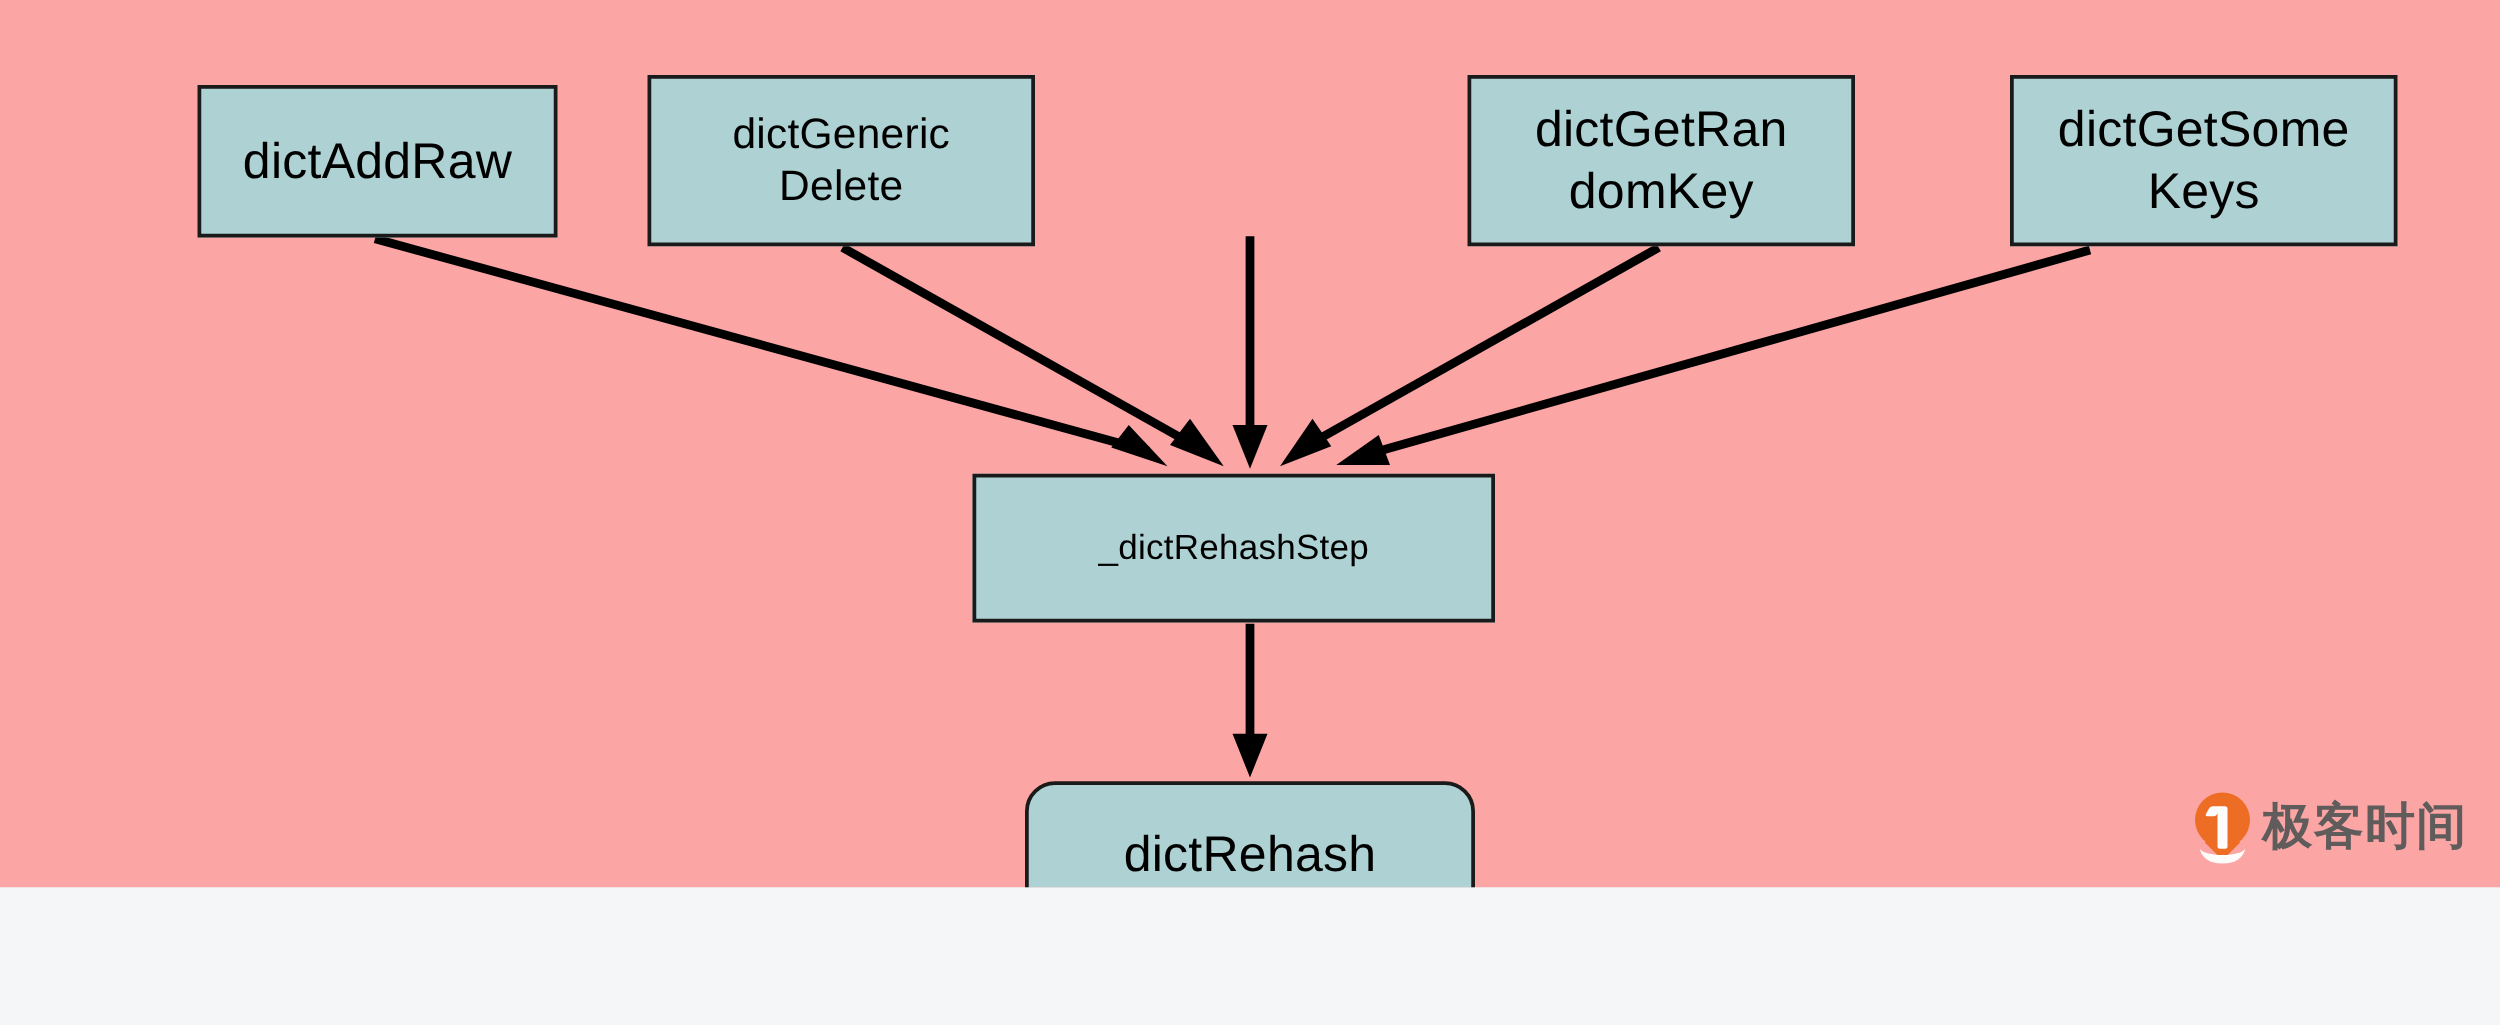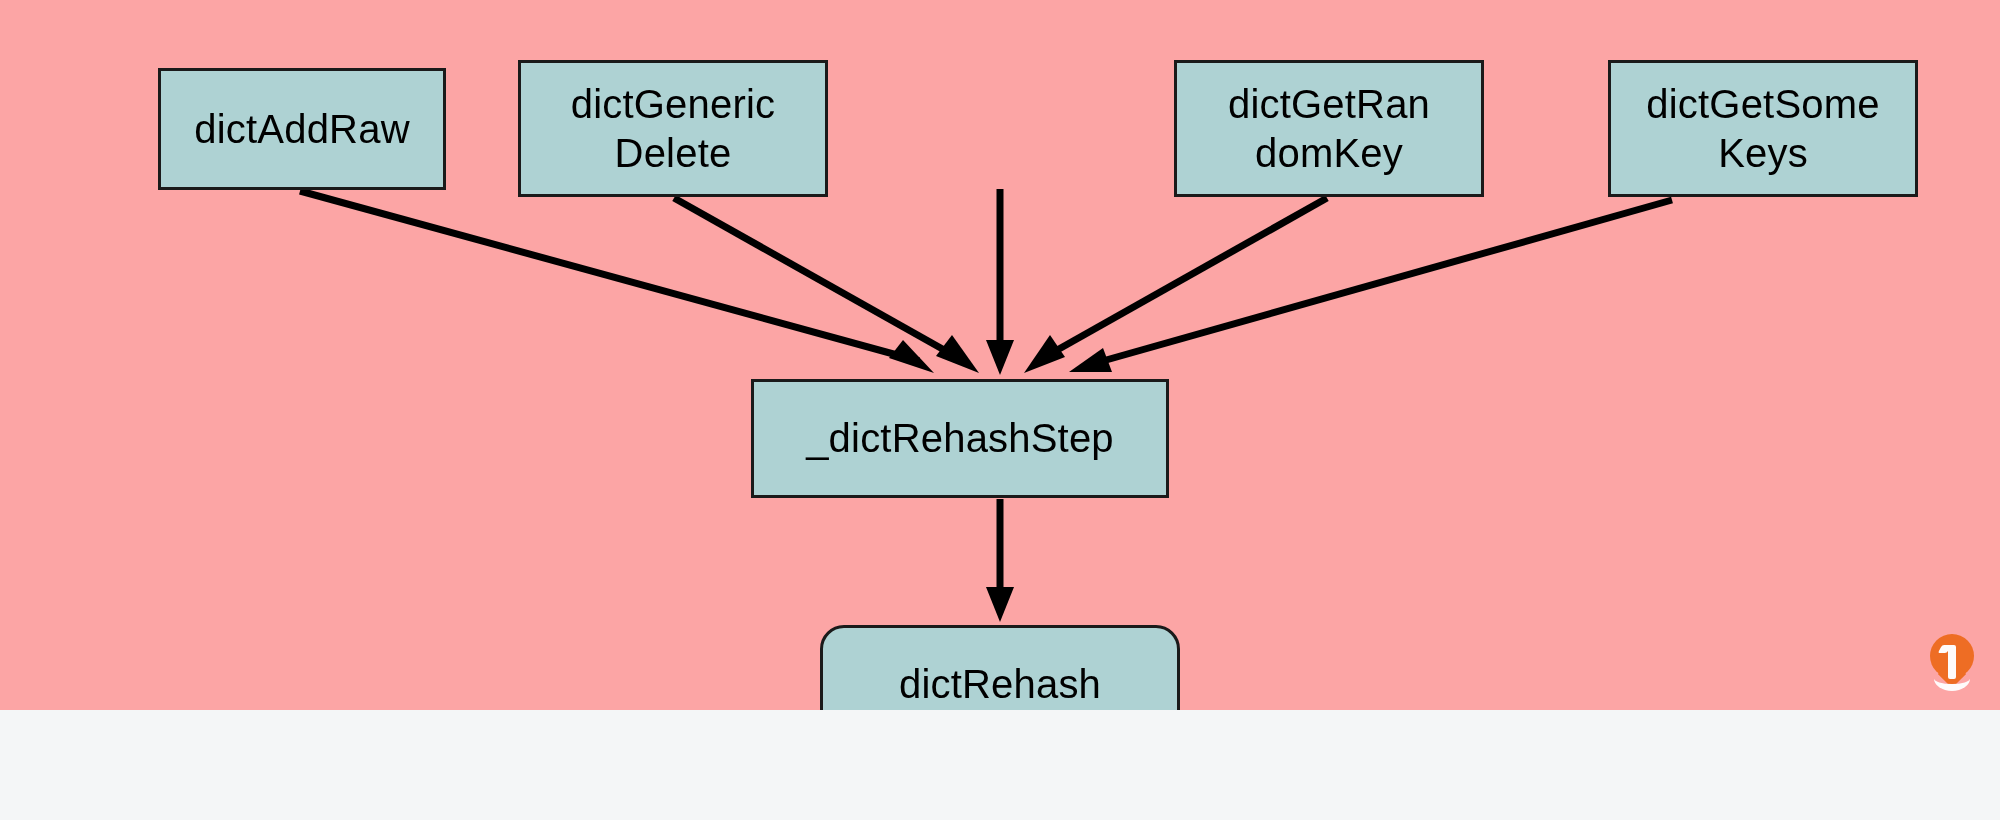--- a/index.html
+++ b/index.html
@@ -42,25 +42,25 @@
     letter-spacing: 0.2px;
   }
   .node .label {
     display: block;
     padding: 0 6px;
     white-space: pre-line;
   }
 
   
   #node-dictAddRaw        { left: 158px; top: 68px;  width: 288px; height: 122px; font-size: 40px; }
-  #node-dictGenericDelete { left: 518px; top: 60px;  width: 310px; height: 137px; font-size: 40px; }
+  #node-dictGenericDelete { left: 518px; top: 60px;  width: 310px; height: 137px; font-size: 34px; }
   #node-dictFind          { left: 874px; top: 69px;  width: 252px; height: 119px; font-size: 40px; }
   #node-dictGetRandomKey  { left: 1174px; top: 60px; width: 310px; height: 137px; font-size: 40px; }
   #node-dictGetSomeKeys   { left: 1608px; top: 60px; width: 310px; height: 137px; font-size: 40px; }
-  #node-dictRehashStep    { left: 751px;  top: 379px; width: 418px; height: 119px; font-size: 40px; }
+  #node-dictRehashStep    { left: 778px;  top: 379px; width: 418px; height: 119px; font-size: 28px; }
   #node-dictRehash        { left: 820px;  top: 625px; width: 360px; height: 119px; font-size: 40px; border-radius: 24px; }
 
   
   #watermark {
     position: absolute;
     right: 26px;
     bottom: 22px;
     display: flex;
     align-items: center;
     gap: 10px;
@@ -197,15 +197,16 @@
   <div class="node" id="node-dictRehash">
     <span class="label">dictRehash</span>
   </div>
 
   <div id="watermark">
     <span class="wm-mark">
       <span class="wm-pin"></span>
       <span class="wm-stem"></span>
       <span class="wm-smile"></span>
     </span>
+    <span class="wm-text">极客时间</span>
   </div>
 
 </div>
 
 </body></html>

